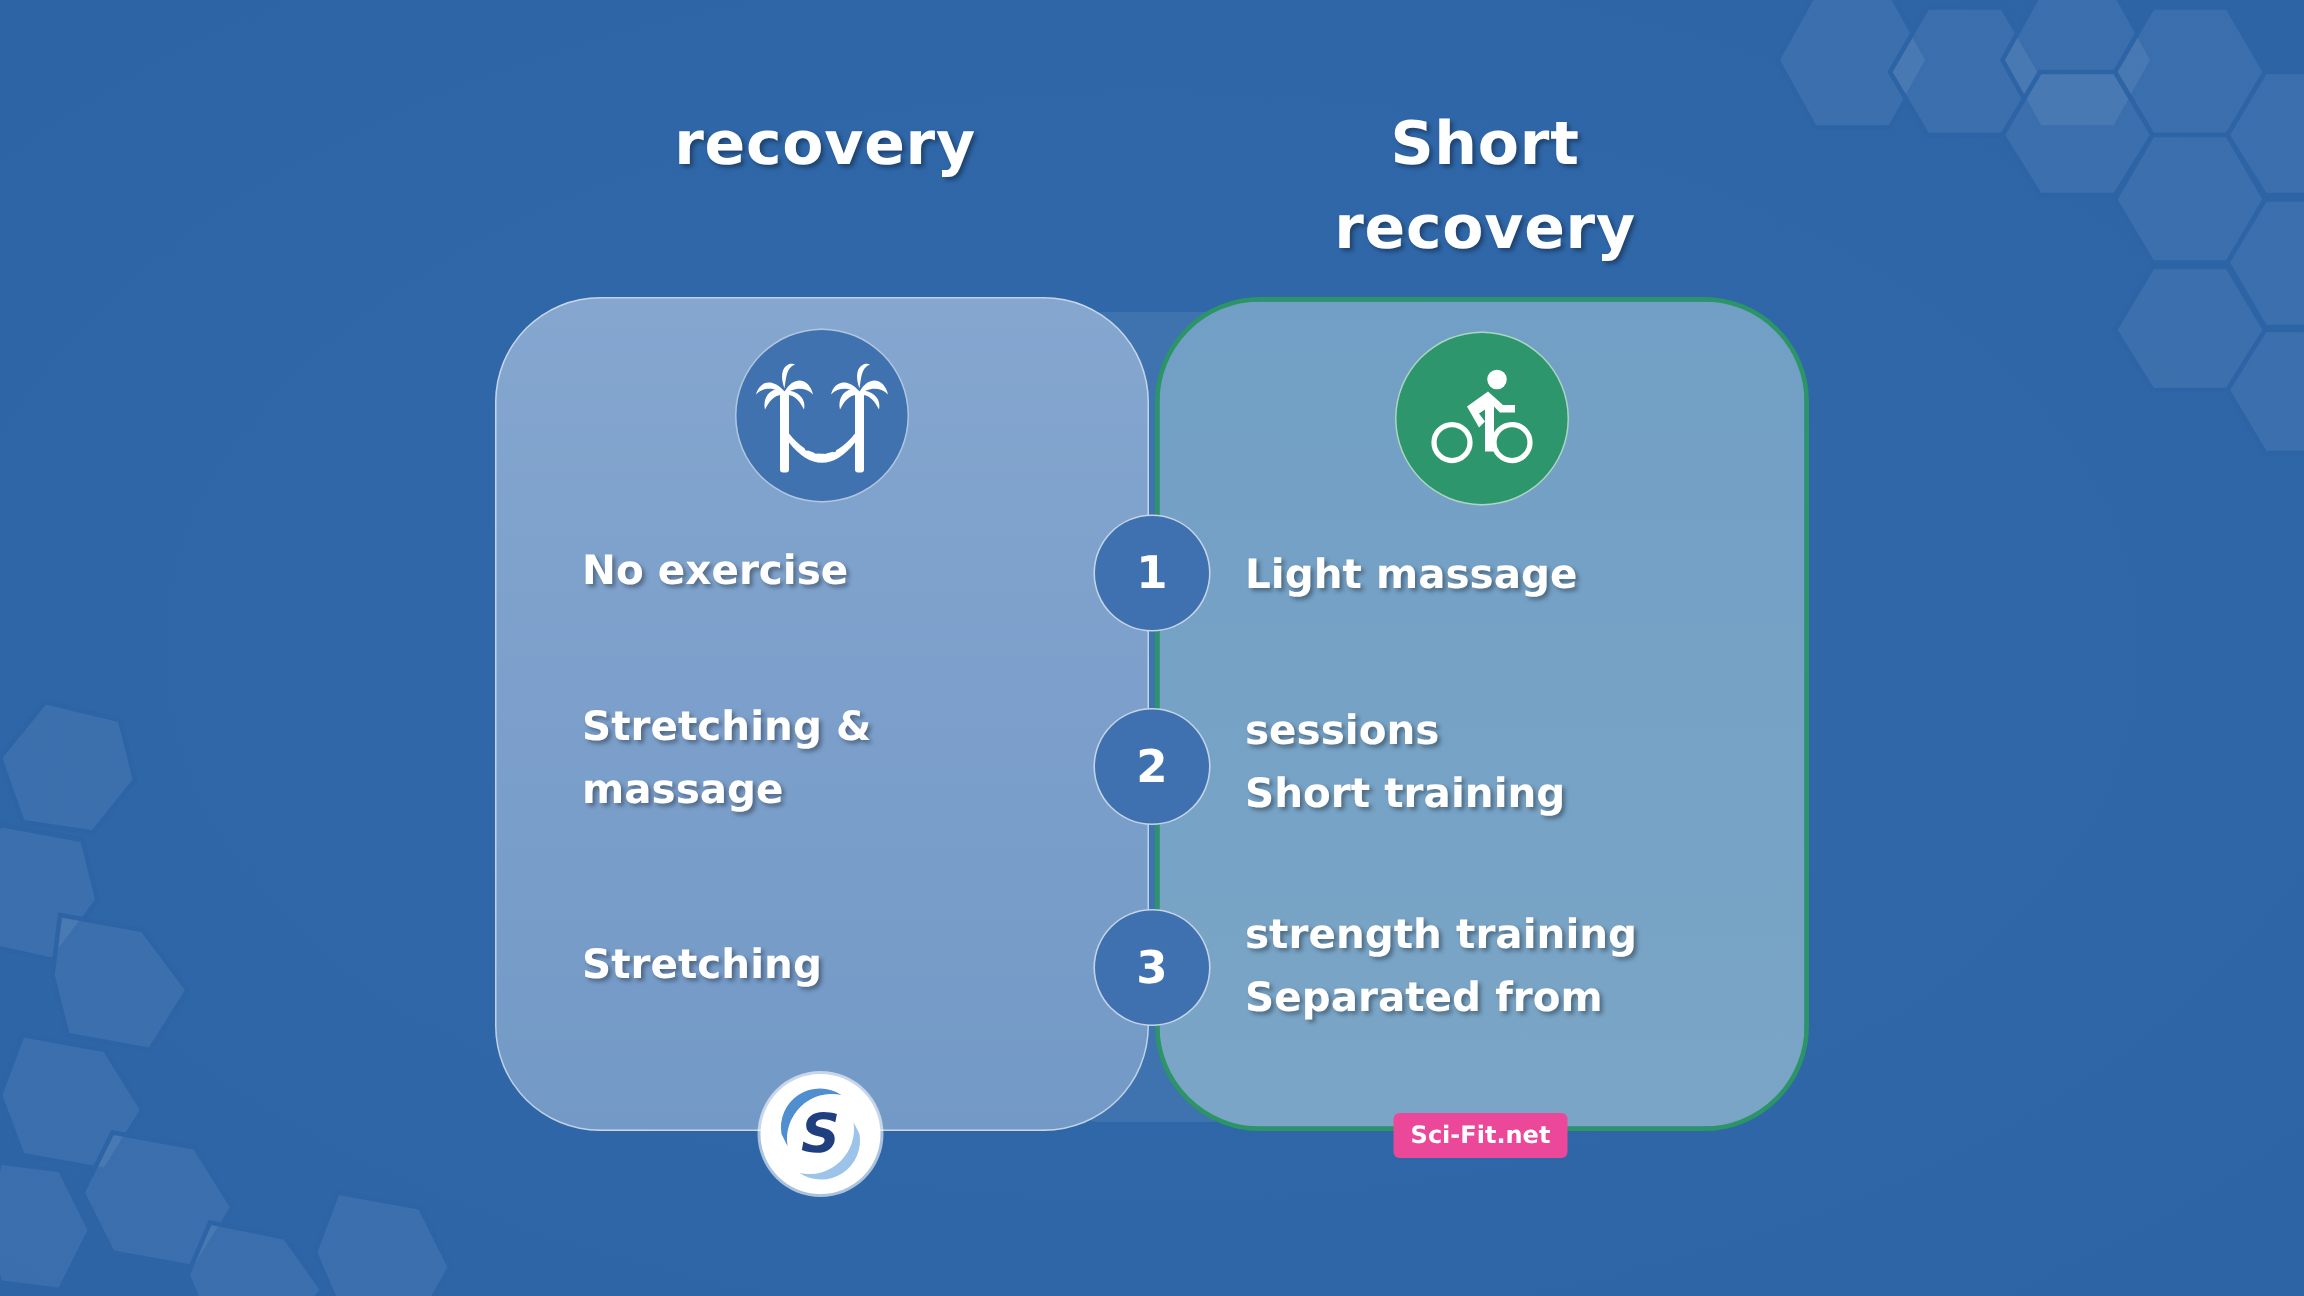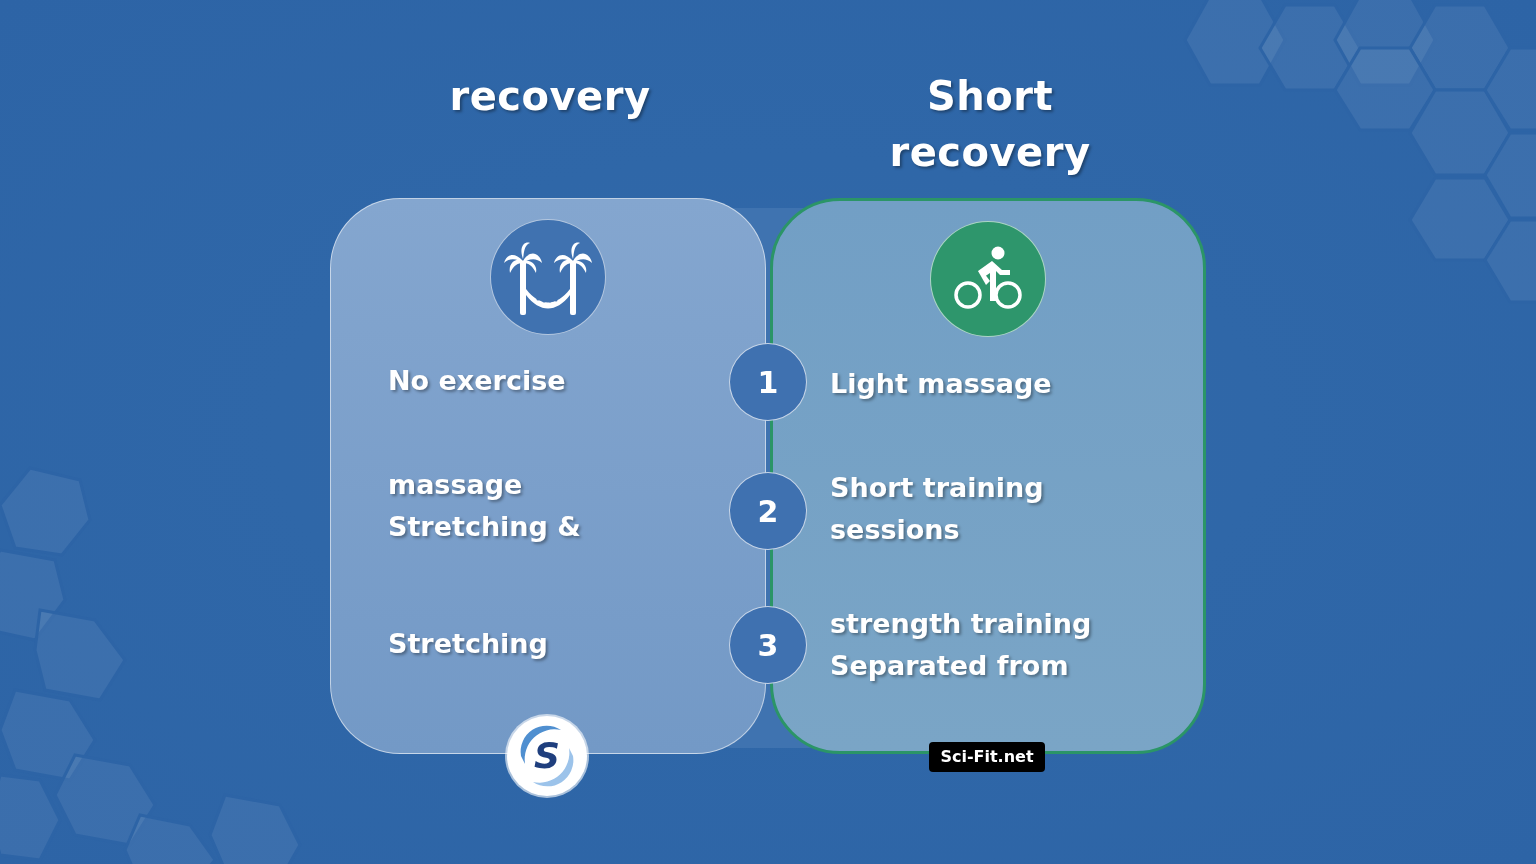--- a/index.html
+++ b/index.html
@@ -61,21 +61,21 @@
     display: flex; align-items: center; justify-content: center;
     font-size: 30px; font-weight: bold;
   }
   .logo {
     position: absolute; left: 507px; top: 716px; width: 80px; height: 80px;
     border-radius: 50%; background: #fff; display: flex; align-items: center; justify-content: center;
     box-shadow: 0 0 0 2px rgba(255,255,255,0.6);
   }
   .badge {
     position: absolute; left: 929px; top: 742px; width: 116px; height: 30px;
-    background: #000000; border-radius: 4px;
+    background: #ec4899; border-radius: 4px;
     font-size: 16px; font-weight: bold; line-height: 30px; text-align: center;
   }
 </style>
 </head>
 <body>
 
 <svg class="hex-layer" width="1536" height="864" viewBox="0 0 1536 864">
   <g fill="#ffffff" fill-opacity="0.07" stroke="#2d64a6" stroke-width="3">
     <polygon points="1210,-5 1260,-5 1285,40 1260,85 1210,85 1185,40"></polygon>
     <polygon points="1285,5 1335,5 1360,48 1335,90 1285,90 1260,48"></polygon>
@@ -149,33 +149,33 @@
         <path d="M30 32 L38 46 L42 42 L36 34 Z"></path>
       </g>
     </svg>
   </div>
 </div>
 
 <div class="item passive" style="top:360px">
   <span>No exercise</span>
 </div>
 <div class="item passive" style="top:464px">
+  <span>Stretching &amp;</span>
   <span>massage</span>
-  <span>Stretching &amp;</span>
 </div>
 <div class="item passive" style="top:623px">
   <span>Stretching</span>
 </div>
 
 <div class="item active" style="top:363px">
   <span>Light massage</span>
 </div>
 <div class="item active" style="top:467px">
+  <span>sessions</span>
   <span>Short training</span>
-  <span>sessions</span>
 </div>
 <div class="item active" style="top:603px">
   <span>strength training</span>
   <span>Separated from</span>
 </div>
 
 <div class="num" style="top:343px">1</div>
 <div class="num" style="top:472px">2</div>
 <div class="num" style="top:606px">3</div>
 

